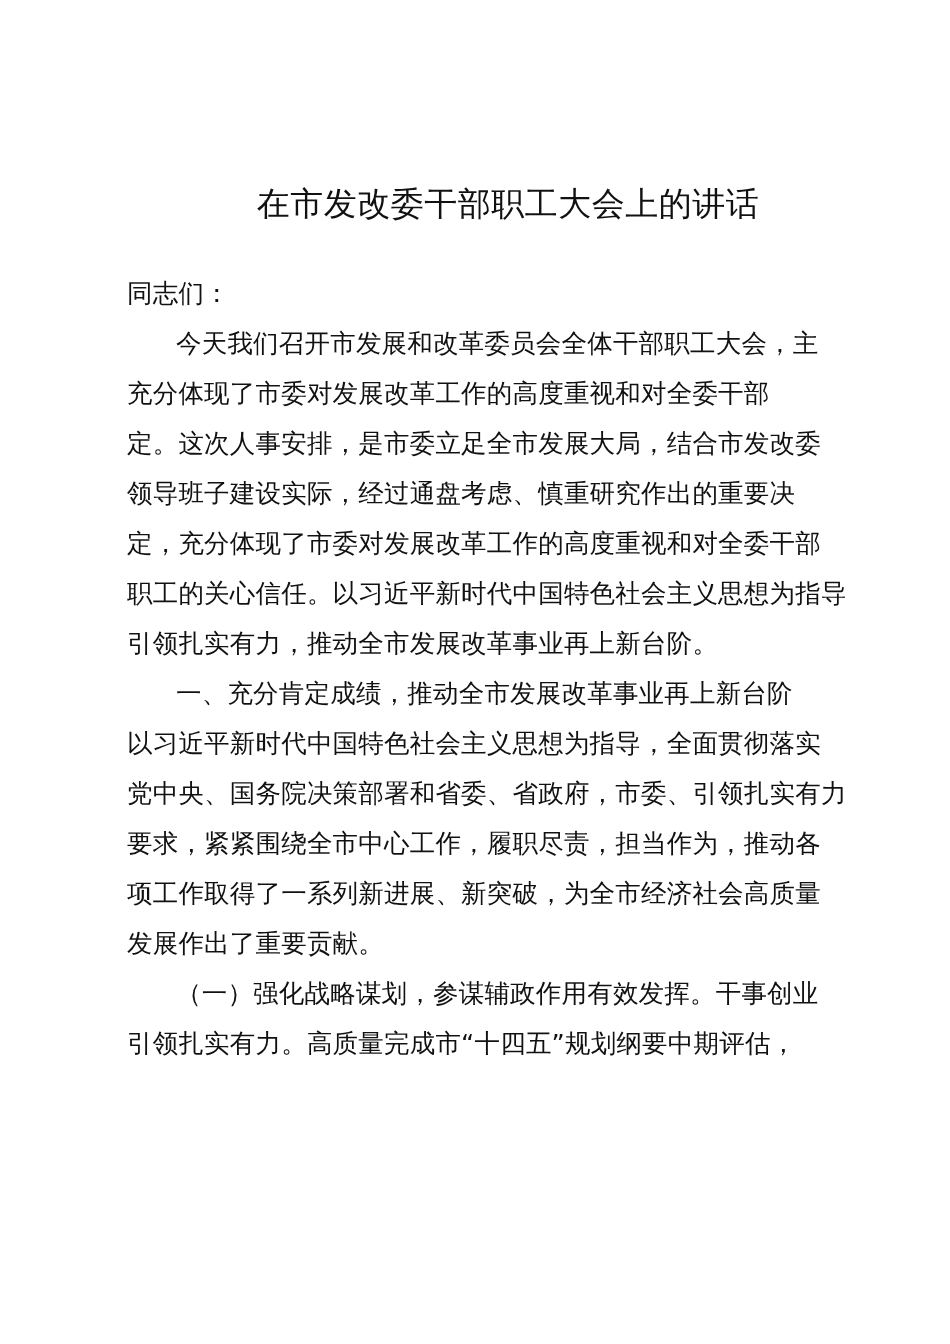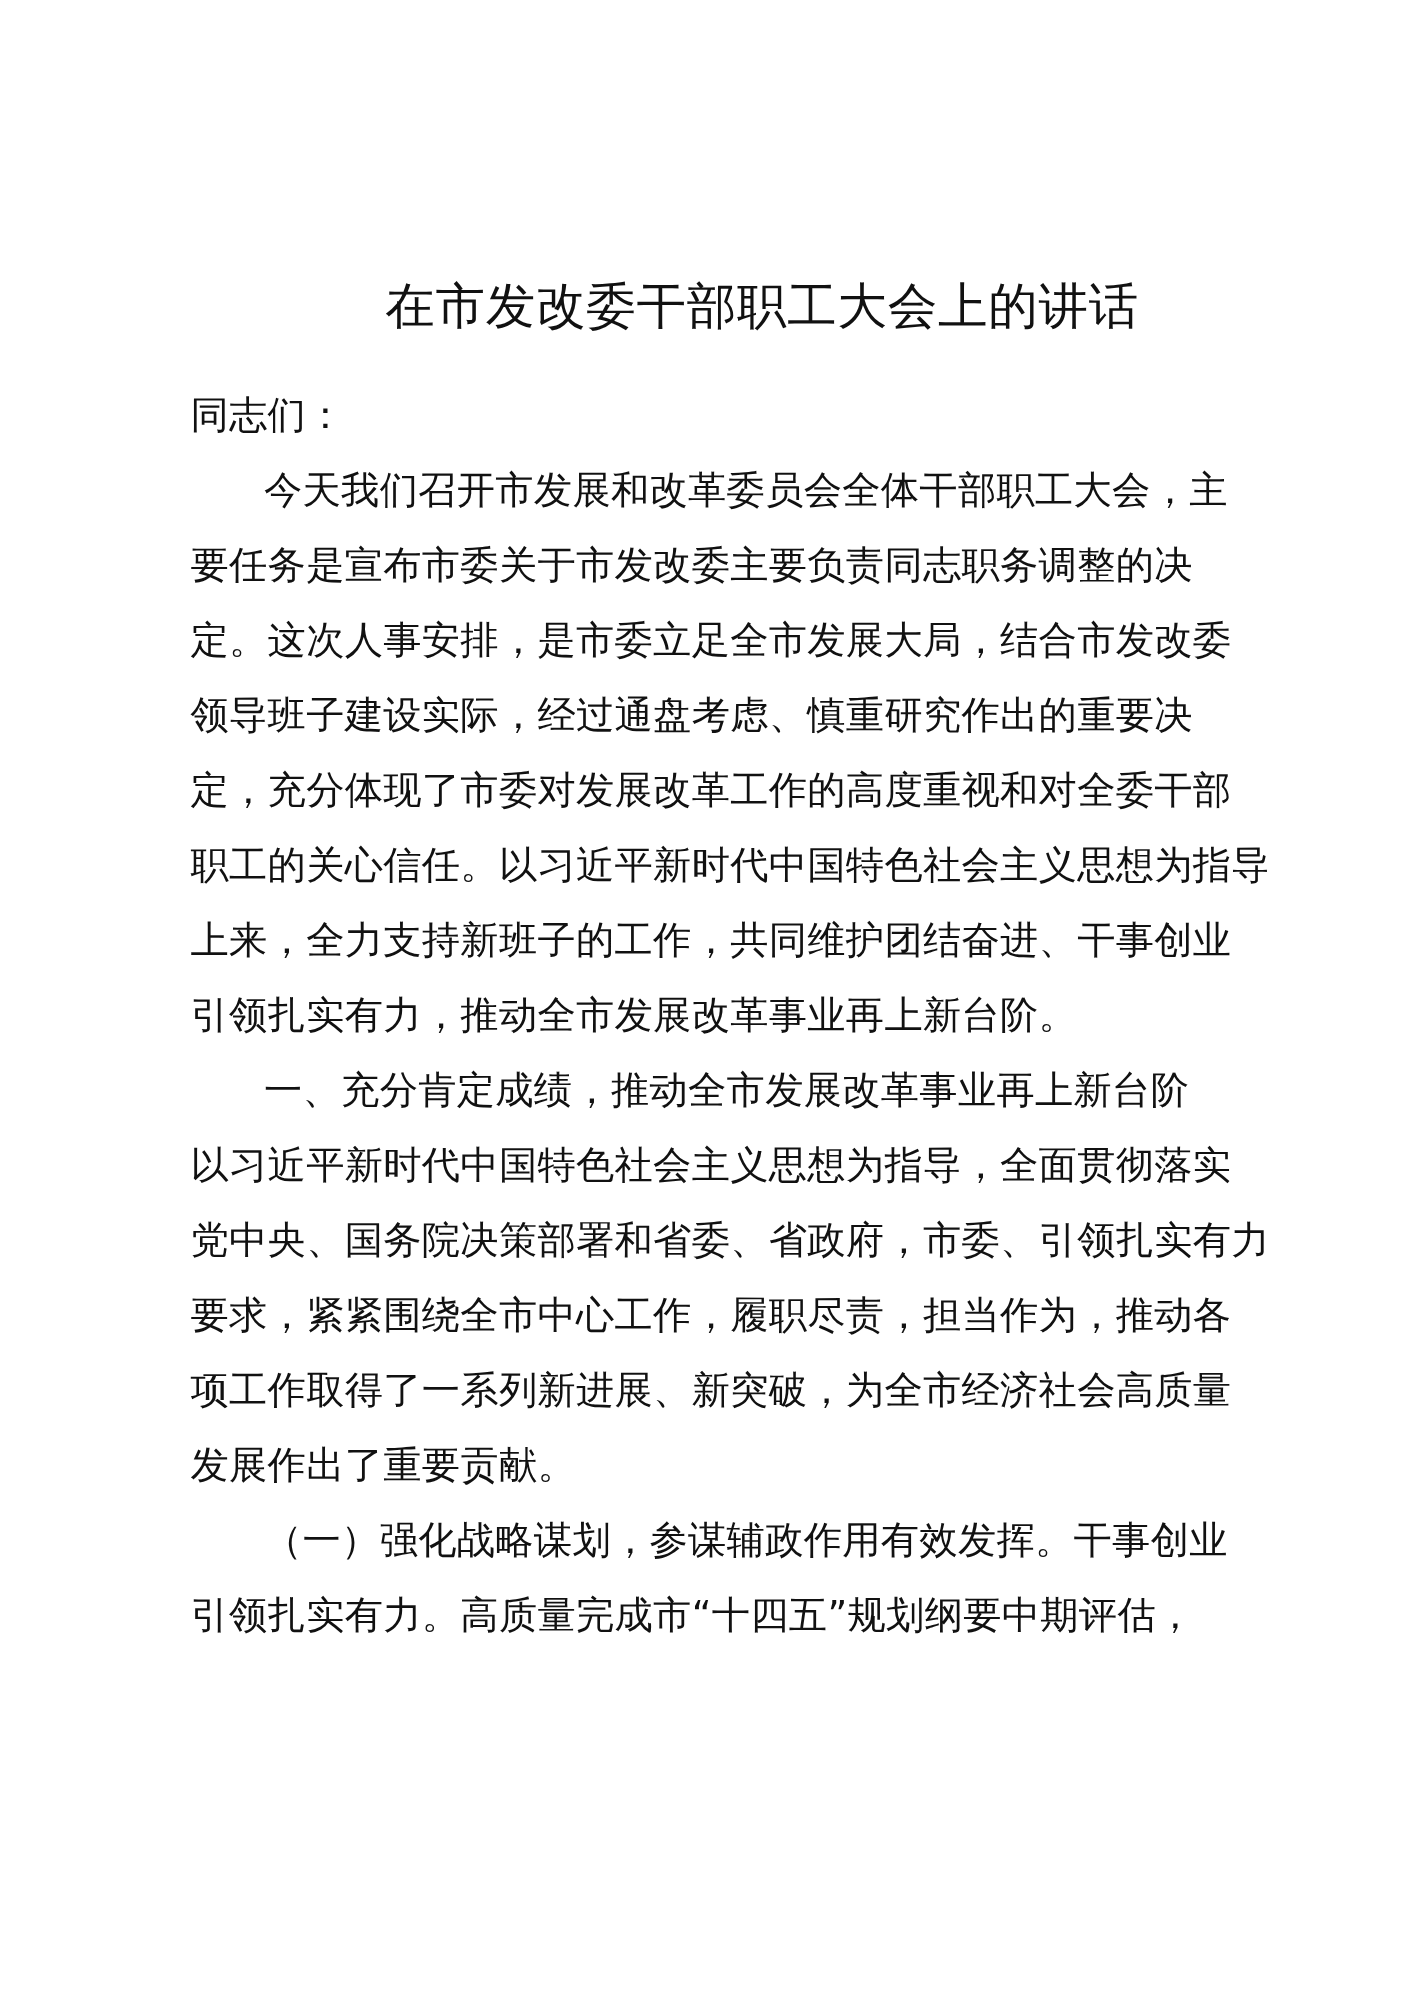--- a/index.html
+++ b/index.html
@@ -32,21 +32,21 @@
       font-size: 33px;
       line-height: 44px;
       letter-spacing: 0.5px;
       color: #111111;
       white-space: nowrap;
       margin-left: 33px;
     }
     .body-text {
       position: absolute;
       left: 127px;
-      top: 252px;
+      top: 268px;
       width: 710px;
     }
     .line {
       display: block;
       height: 50px;
       line-height: 50px;
       font-size: 25.5px;
       white-space: nowrap;
       letter-spacing: 0.2px;
       color: #111111;
@@ -60,26 +60,25 @@
   </style>
 </head>
 <body>
 
 <div class="page">
   <div class="title">在市发改委干部职工大会上的讲话</div>
 
   <div class="body-text">
     <span class="line">同志们：</span>
     <span class="line indent">今天我们召开市发展和改革委员会全体干部职工大会，主</span>
-    <span class="line">要任务是宣布市委关于市发改委主要负责同志职务调整的决</span>
+    <span class="line">充分体现了市委对发展改革工作的高度重视和对全委干部</span>
     <span class="line">定。这次人事安排，是市委立足全市发展大局，结合市发改委</span>
     <span class="line">领导班子建设实际，经过通盘考虑、慎重研究作出的重要决</span>
     <span class="line">定，充分体现了市委对发展改革工作的高度重视和对全委干部</span>
     <span class="line">职工的关心信任。以习近平新时代中国特色社会主义思想为指导</span>
-    <span class="line">上来，全力支持新班子的工作，共同维护团结奋进、干事创业</span>
     <span class="line">引领扎实有力，推动全市发展改革事业再上新台阶。</span>
     <span class="line heading">一、充分肯定成绩，推动全市发展改革事业再上新台阶</span>
     <span class="line">以习近平新时代中国特色社会主义思想为指导，全面贯彻落实</span>
     <span class="line">党中央、国务院决策部署和省委、省政府，市委、引领扎实有力</span>
     <span class="line">要求，紧紧围绕全市中心工作，履职尽责，担当作为，推动各</span>
     <span class="line">项工作取得了一系列新进展、新突破，为全市经济社会高质量</span>
     <span class="line">发展作出了重要贡献。</span>
     <span class="line indent">（一）强化战略谋划，参谋辅政作用有效发挥。干事创业</span>
     <span class="line">引领扎实有力。高质量完成市“十四五”规划纲要中期评估，</span>
   </div>

